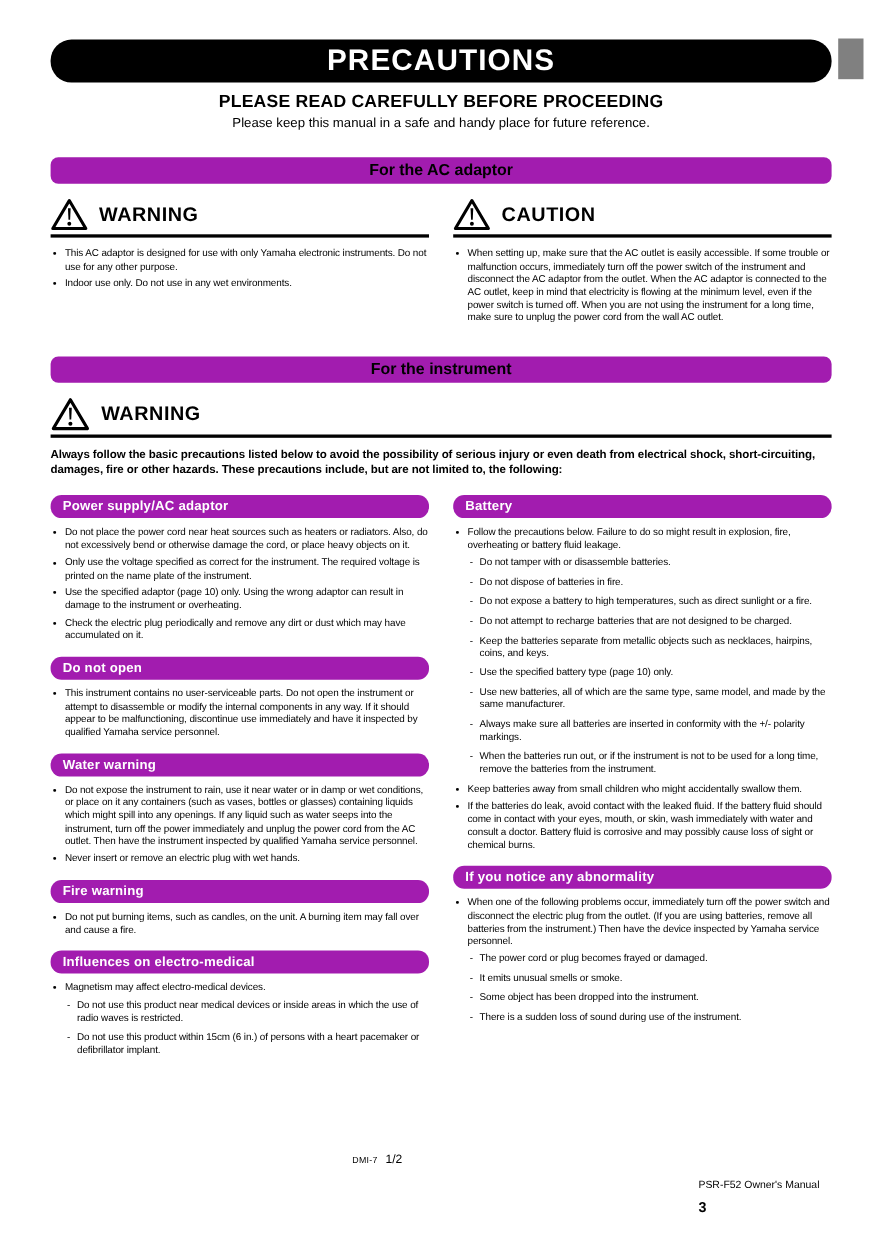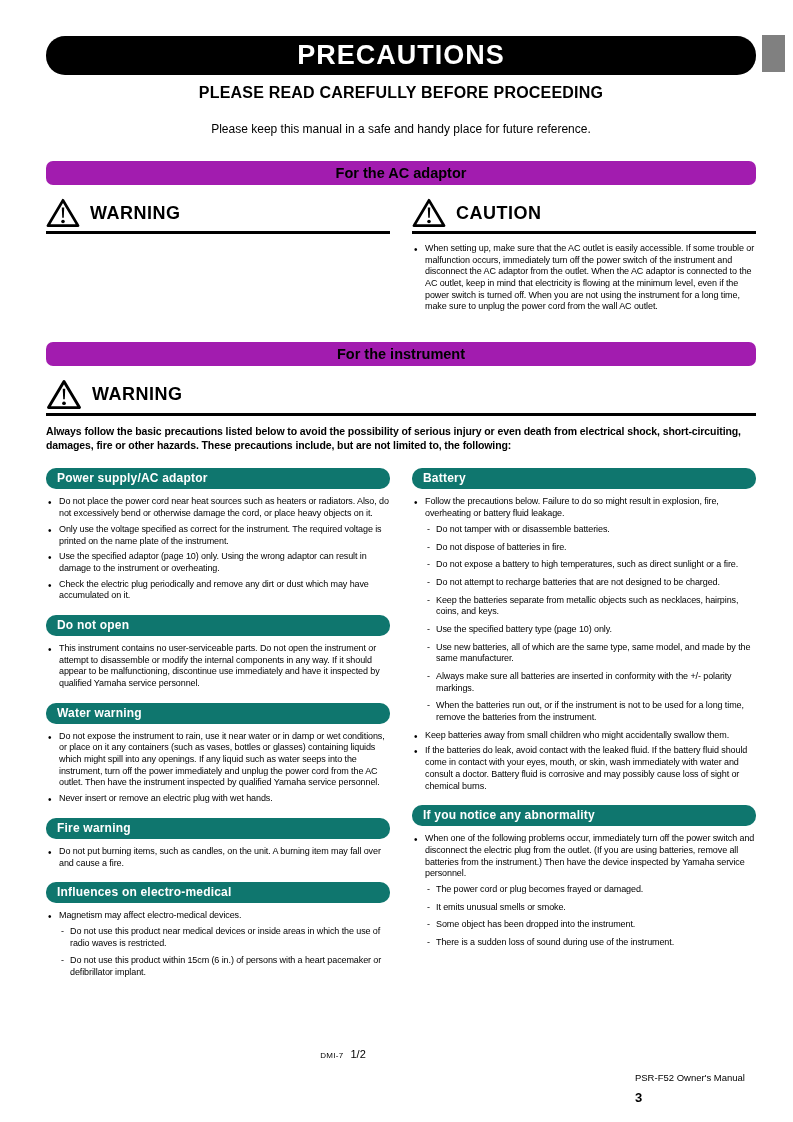--- a/index.html
+++ b/index.html
@@ -24,21 +24,21 @@
     background: #000; color: #fff;
     border-radius: 19px;
     text-align: center;
     font-size: 27px; font-weight: bold; letter-spacing: 1px;
   }
   .subtitle {
     margin-top: 9px; text-align: center;
     font-size: 16px; font-weight: bold; letter-spacing: 0.2px;
   }
   .note {
-    margin-top: 20px; text-align: center;
+    margin-top: 2px; text-align: center;
     font-size: 12px;
   }
   .gray-bar {
     margin-top: 25px; height: 24px; line-height: 24px;
     background: #a21caf; border-radius: 7px;
     text-align: center; font-size: 14.5px; font-weight: bold;
   }
   .cols { display: flex; gap: 22px; }
   .col { flex: 1; min-width: 0; }
   .warn-head { display: flex; align-items: center; gap: 10px; margin-top: 13px; }
@@ -55,21 +55,21 @@
   .it {
     position: relative; padding-left: 11px; margin-bottom: 4px;
     font-size: 9px; line-height: 1.3; letter-spacing: -0.1px;
   }
   .it.b::before { content: "\2022"; position: absolute; left: 0; font-size: 10px; }
   .it.d { margin-left: 13px; padding-left: 9px; margin-bottom: 6px; }
   .it.d::before { content: "-"; position: absolute; left: 0; }
   .sec { margin-bottom: 13px; }
   .sec-h {
     height: 21px; line-height: 21px;
-    background: #0f766e; color: #fff; border-radius: 10px;
+    background: #a21caf; color: #fff; border-radius: 10px;
     padding-left: 11px;
     font-size: 12px; font-weight: bold; letter-spacing: 0.2px;
   }
   .ac-cols .items { margin-top: 9px; }
   .footer-center {
     position: absolute; top: 1044px; left: 0; width: 686px;
     text-align: center;
   }
   .footer-center .dmi { font-size: 8px; letter-spacing: 0.3px; }
   .footer-center .sheet { font-size: 11px; margin-left: 7px; }
@@ -99,20 +99,24 @@
         <span class="tri">
           <svg width="34" height="30" viewBox="0 0 36 32">
             <path d="M18 2.5 L34 29.5 L2 29.5 Z" fill="none" stroke="#000" stroke-width="3" stroke-linejoin="round"></path>
             <path d="M16.7 10 h2.6 l-0.5 11 h-1.6 Z" fill="#000"></path>
             <circle cx="18" cy="25" r="1.9" fill="#000"></circle>
           </svg>
         </span>
         <span class="warn-word">WARNING</span>
       </div>
       <div class="rule"></div>
+      <ul class="items">
+          <li class="it b">This AC adaptor is designed for use with only Yamaha electronic instruments. Do not use for any other purpose.</li>
+          <li class="it b">Indoor use only. Do not use in any wet environments.</li>
+        </ul>
     </div>
     <div class="col">
       <div class="warn-head">
         <span class="tri">
           <svg width="34" height="30" viewBox="0 0 36 32">
             <path d="M18 2.5 L34 29.5 L2 29.5 Z" fill="none" stroke="#000" stroke-width="3" stroke-linejoin="round"></path>
             <path d="M16.7 10 h2.6 l-0.5 11 h-1.6 Z" fill="#000"></path>
             <circle cx="18" cy="25" r="1.9" fill="#000"></circle>
           </svg>
         </span>

